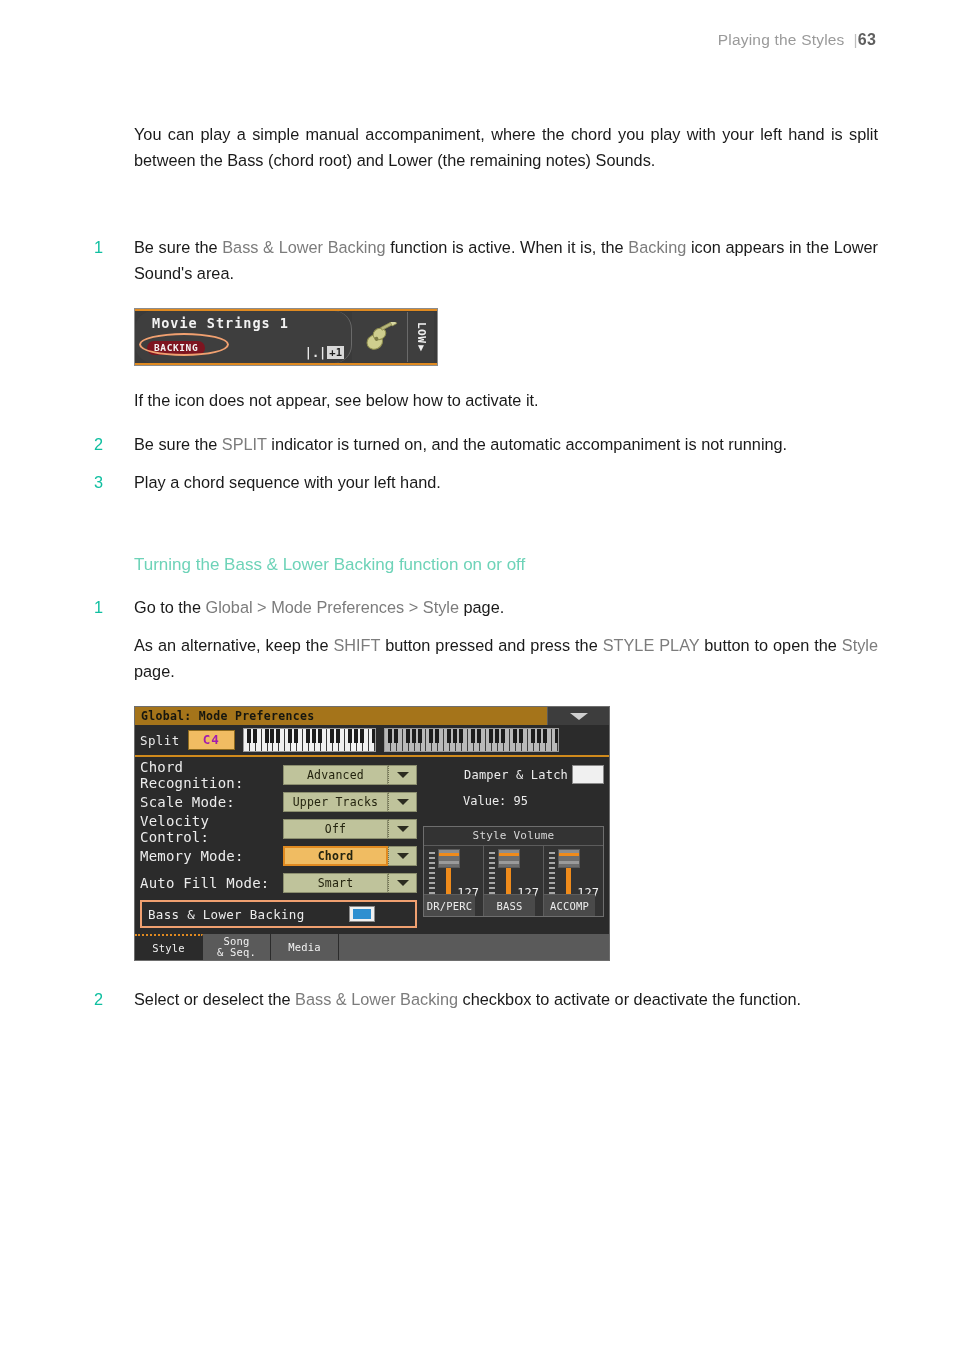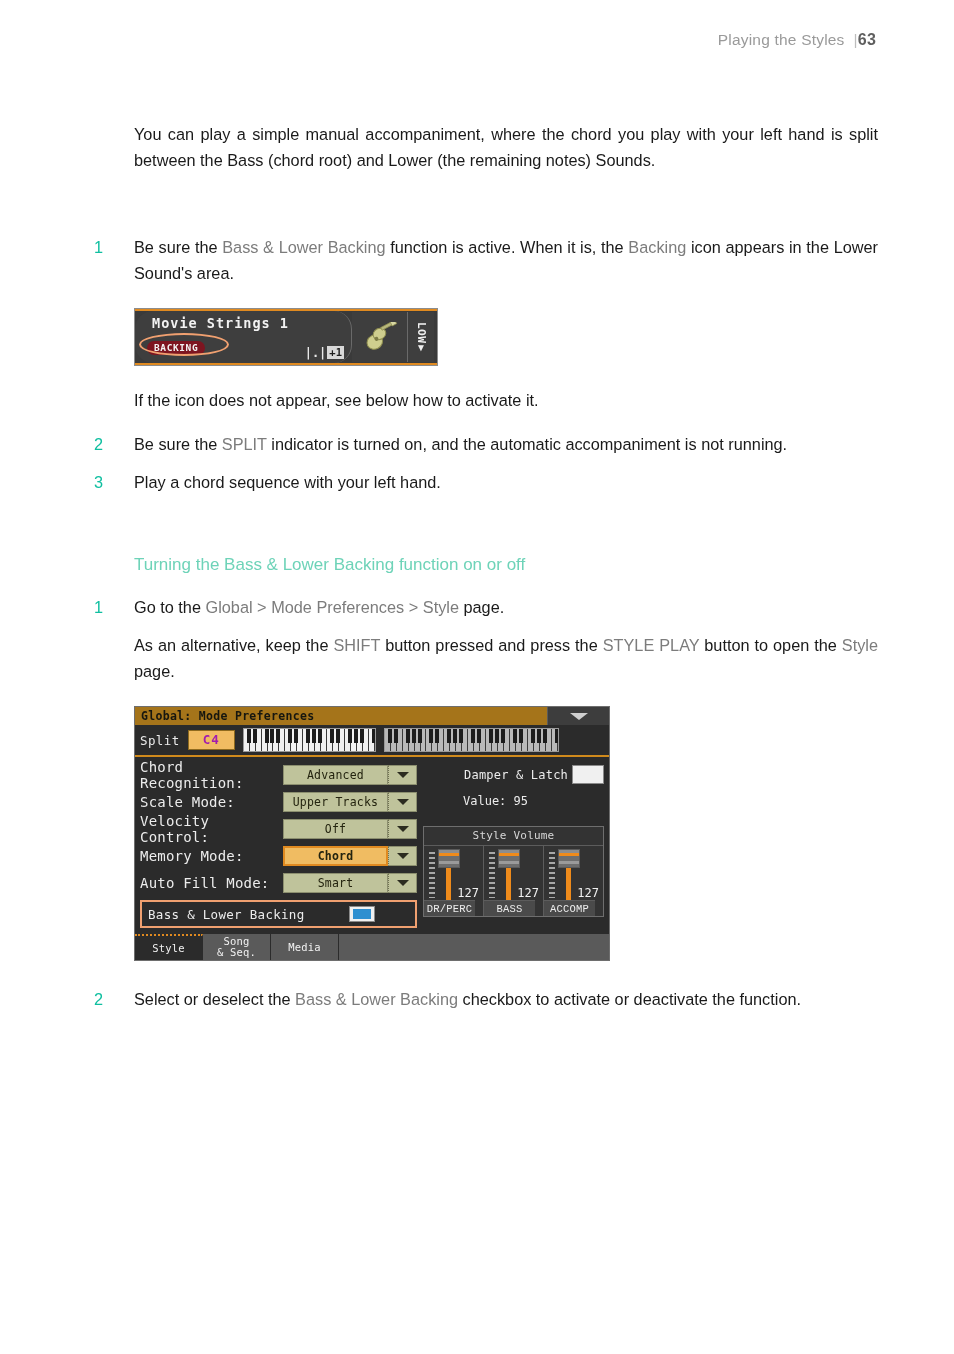--- a/index.html
+++ b/index.html
@@ -376,27 +376,26 @@
     border: 1px solid #5a5a5a;
   }
   .s2-fval {
     position: absolute;
     right: 4px; bottom: 16px;
     font-size: 12px; color: #f0f0f0;
   }
   .s2-flabel {
     position: absolute;
     left: 0; right: 8px; bottom: 0;
-    height: 16px;
+    height: 22px;
     background: #4a4a4a;
     border-top: 1px solid #5c5c5c;
     font-size: 10.5px; color: #ededed;
     display: flex; align-items: center; justify-content: center;
     letter-spacing: .2px;
-    font-family: Liberation Mono, monospace;
   }
 
   .s2-tabs {
     display: flex;
     height: 26px;
     margin-top: 6px;
     background: #3f3f3f;
   }
   .s2-tab {
     width: 68px; flex: 0 0 68px;

